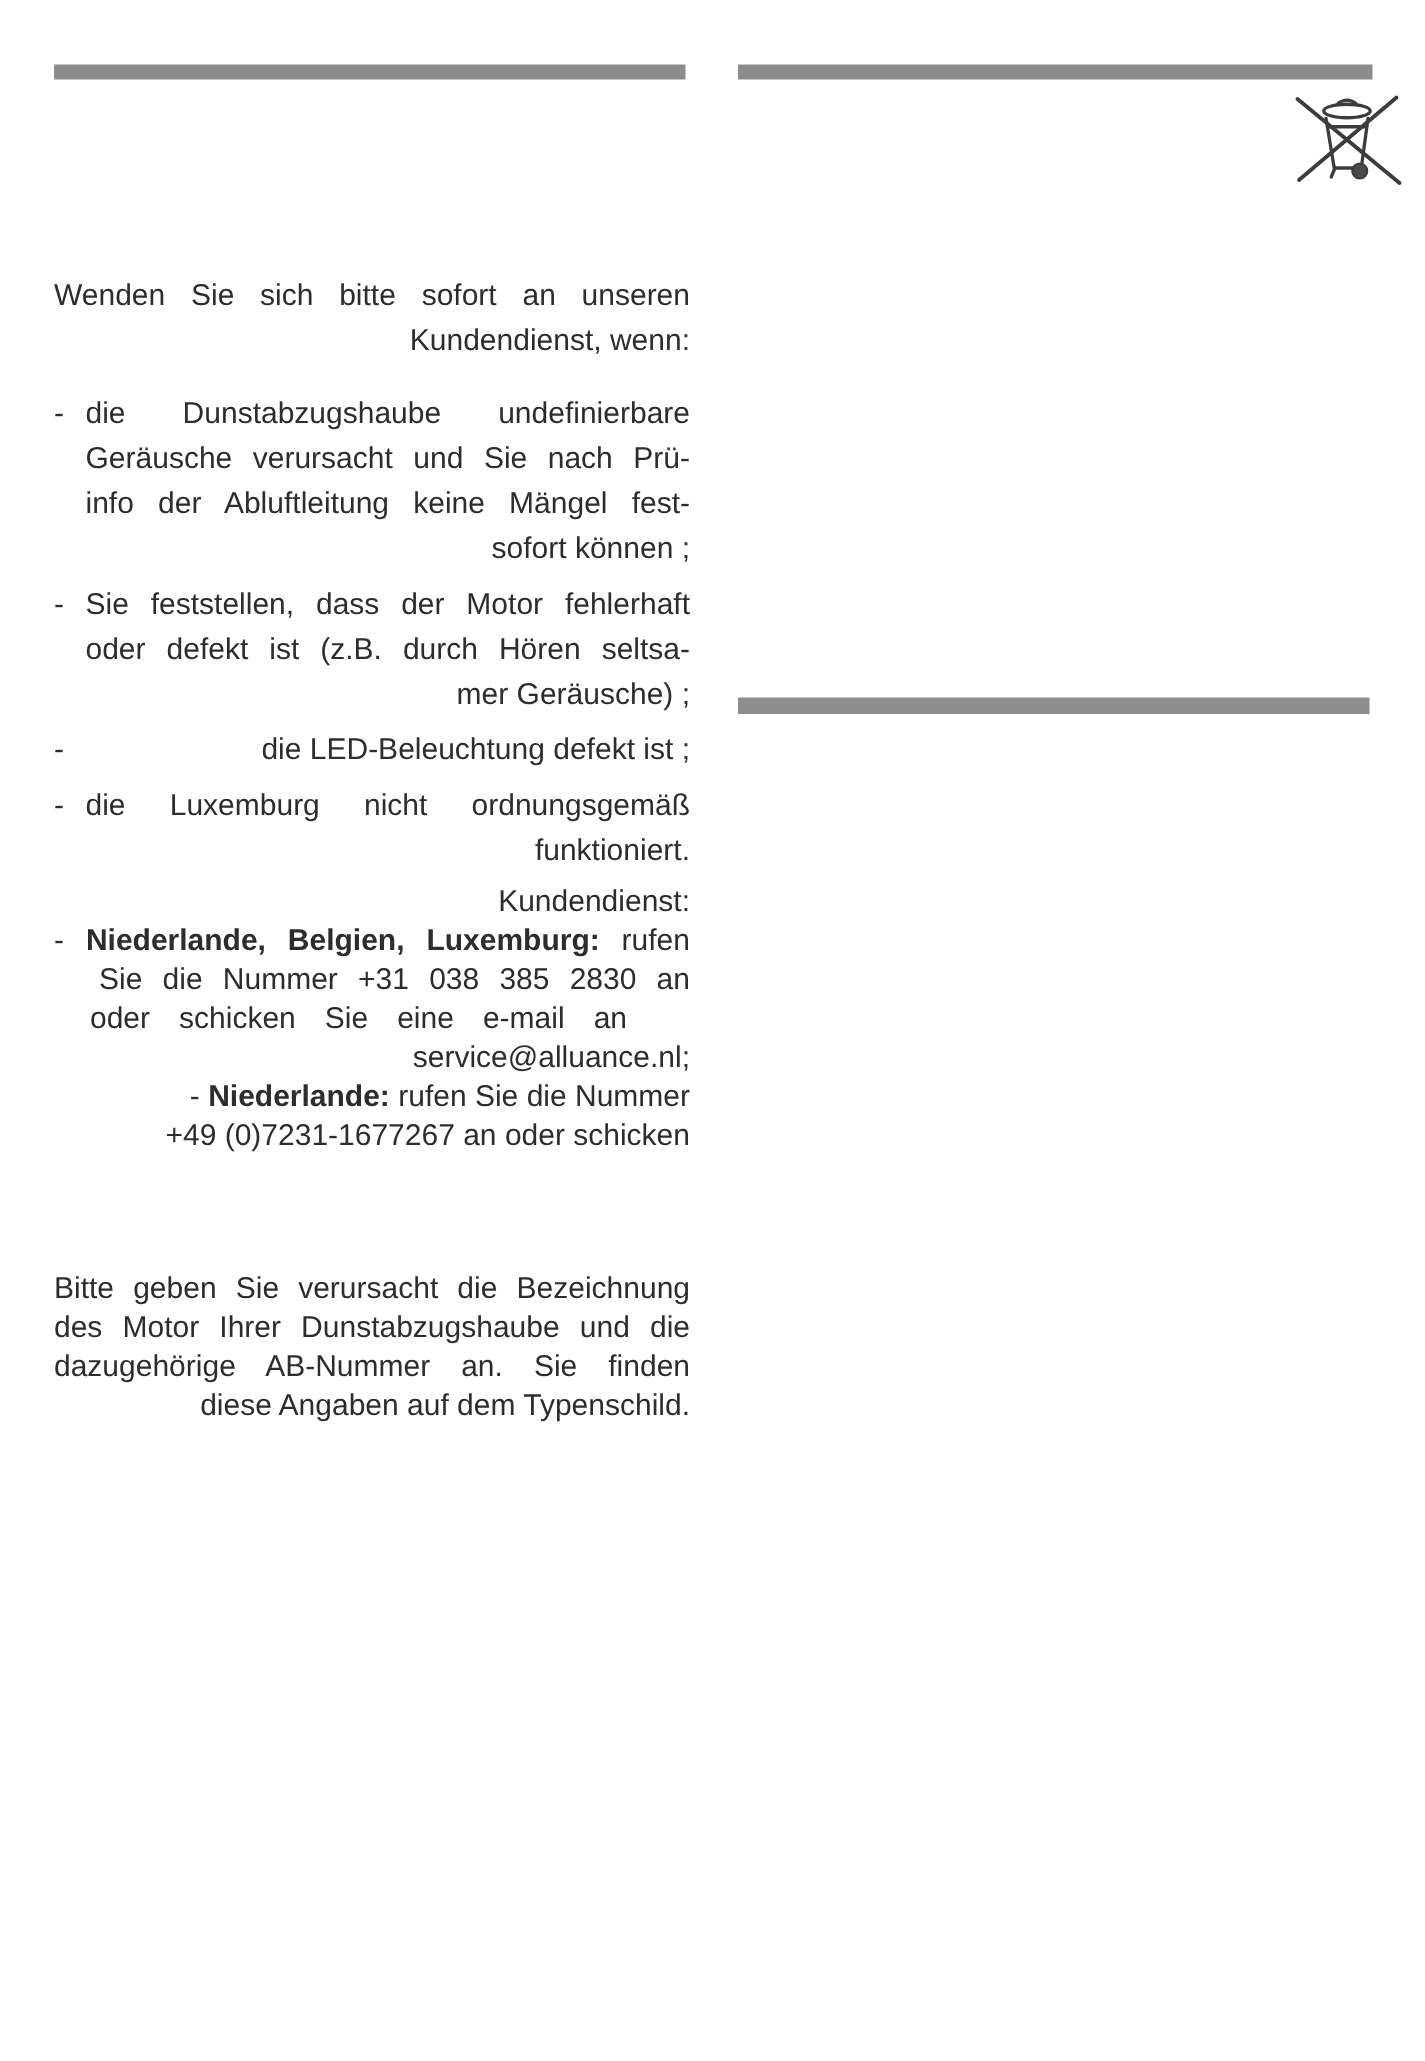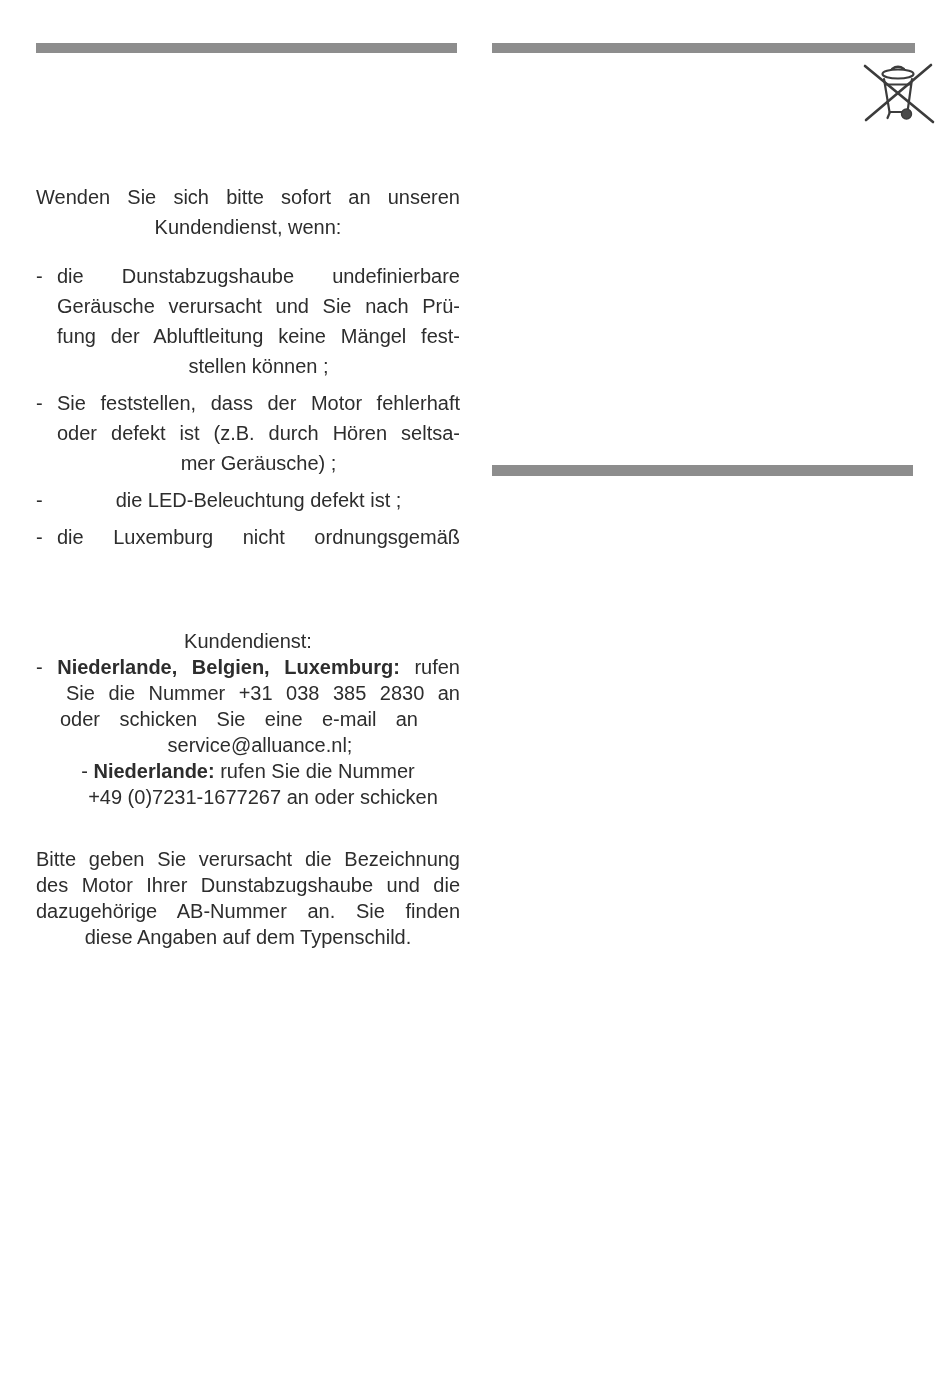--- a/index.html
+++ b/index.html
@@ -14,24 +14,24 @@
   .rule{position:absolute;background:#8d8d8d;}
   .rule-top-left{left:36px;top:43px;width:421px;height:10px;}
   .rule-top-right{left:492px;top:43px;width:423px;height:10px;}
   .rule-mid-right{left:492px;top:465px;width:421px;height:11px;}
 
   .weee{position:absolute;left:862px;top:61px;width:74px;height:64px;}
 
   .textcol{position:absolute;left:36px;width:424px;font-size:20px;}
   .intro{top:182px;line-height:30px;}
   .bullets{top:261px;line-height:30px;}
-  .service{top:628px;line-height:26px;}
+  .service{top:588px;line-height:26px;}
   .note{top:846px;line-height:26px;}
 
-  .line{text-align:center;}
+  .line{text-align:right;}
   .j{text-align:justify;text-align-last:justify;-moz-text-align-last:justify;}
 
   .bullet{display:flex;margin-bottom:7px;}
   .bullet .marker{flex:none;width:21px;}
   .bullet .btext{flex:1;min-width:0;}
 
   .ind30{padding-left:30px;}
   .ind24{padding-left:24px;}
   .rpad{padding-right:42px;}
   .b{font-weight:bold;}
@@ -68,22 +68,22 @@
     <div class="line">Kundendienst, wenn:</div>
   </div>
 
   <div class="textcol bullets">
 
     <div class="bullet">
       <span class="marker">-</span>
       <div class="btext">
         <div class="line j">die Dunstabzugshaube undefinierbare</div>
         <div class="line j">Geräusche verursacht und Sie nach Prü-</div>
-        <div class="line j">fung der Abluftleitung keine Mängel fest-</div>
-        <div class="line">stellen können ;</div>
+        <div class="line j">info der Abluftleitung keine Mängel fest-</div>
+        <div class="line">sofort können ;</div>
       </div>
     </div>
 
     <div class="bullet">
       <span class="marker">-</span>
       <div class="btext">
         <div class="line j">Sie feststellen, dass der Motor fehlerhaft</div>
         <div class="line j">oder defekt ist (z.B. durch Hören seltsa-</div>
         <div class="line">mer Geräusche) ;</div>
       </div>
@@ -93,20 +93,21 @@
       <span class="marker">-</span>
       <div class="btext">
         <div class="line">die LED-Beleuchtung defekt ist ;</div>
       </div>
     </div>
 
     <div class="bullet">
       <span class="marker">-</span>
       <div class="btext">
         <div class="line j">die Luxemburg nicht ordnungsgemäß</div>
+        <div class="line">funktioniert.</div>
       </div>
     </div>
 
   </div>
 
   <div class="textcol service">
     <div class="line">Kundendienst:</div>
 
     <div class="line j">
       <span>- </span><span class="b">Niederlande, Belgien, Luxemburg:</span><span> rufen</span>

